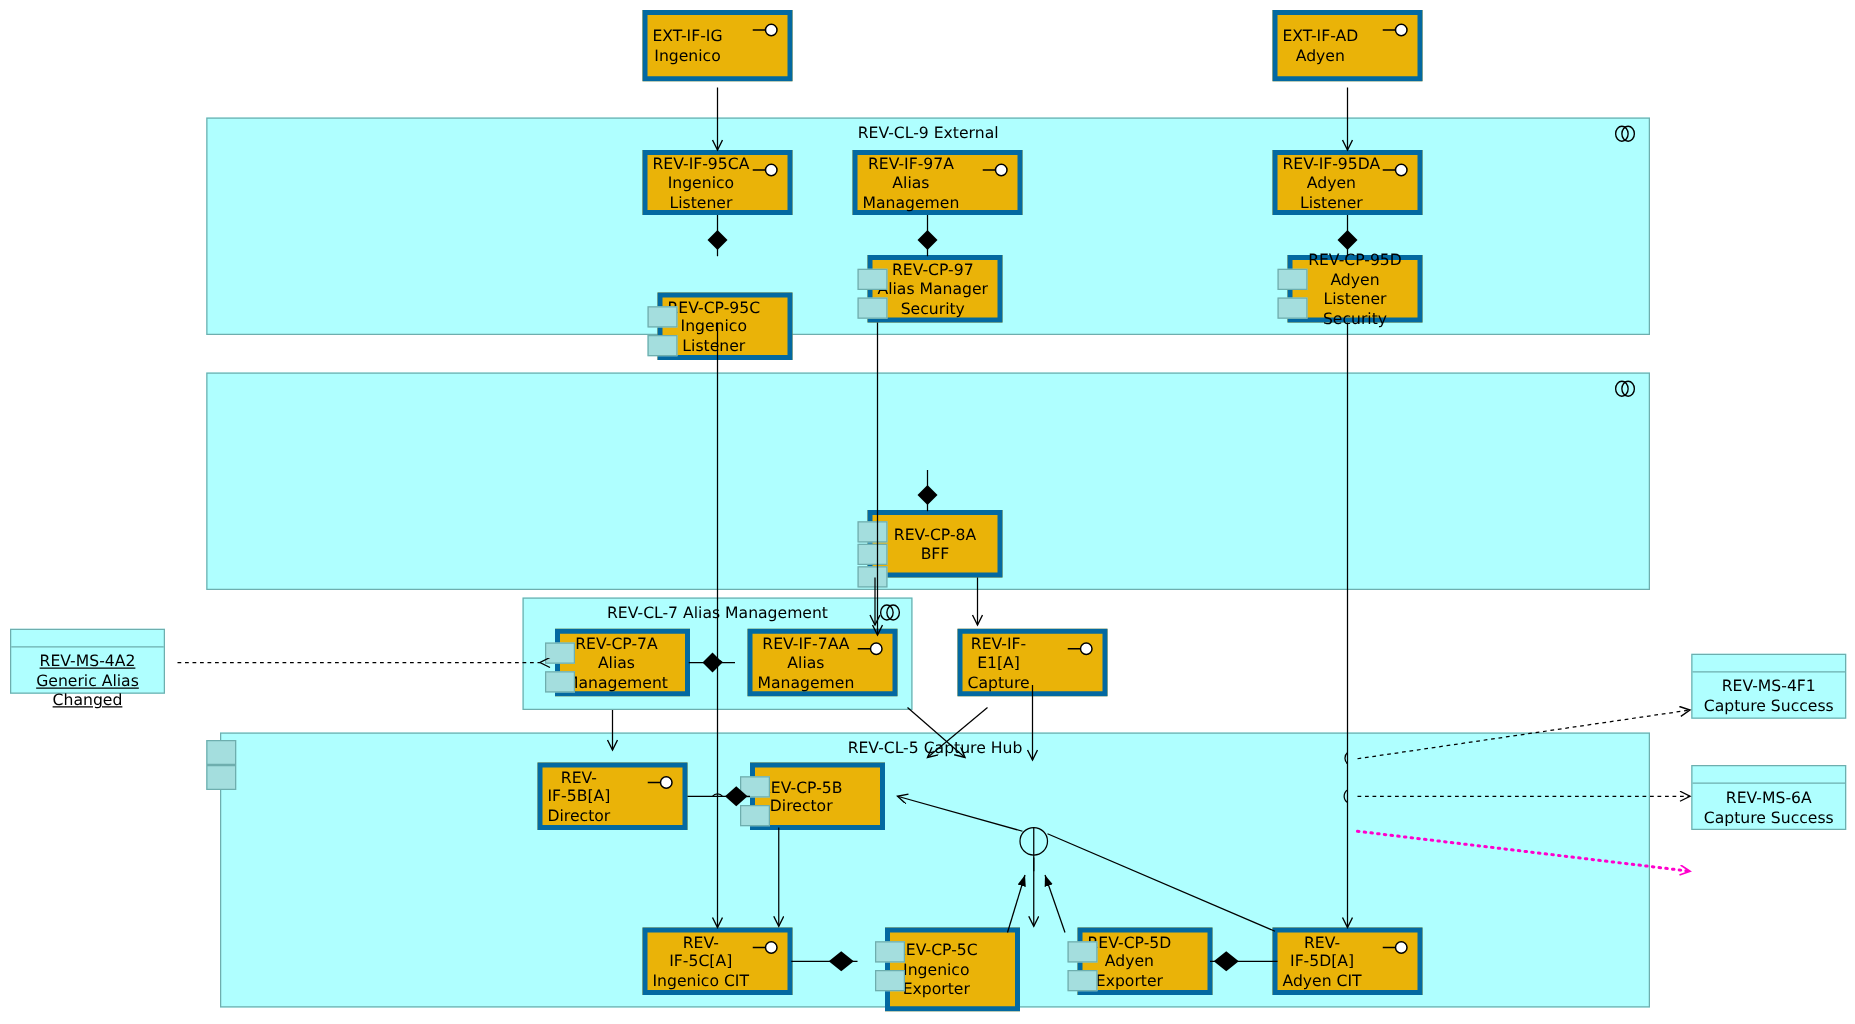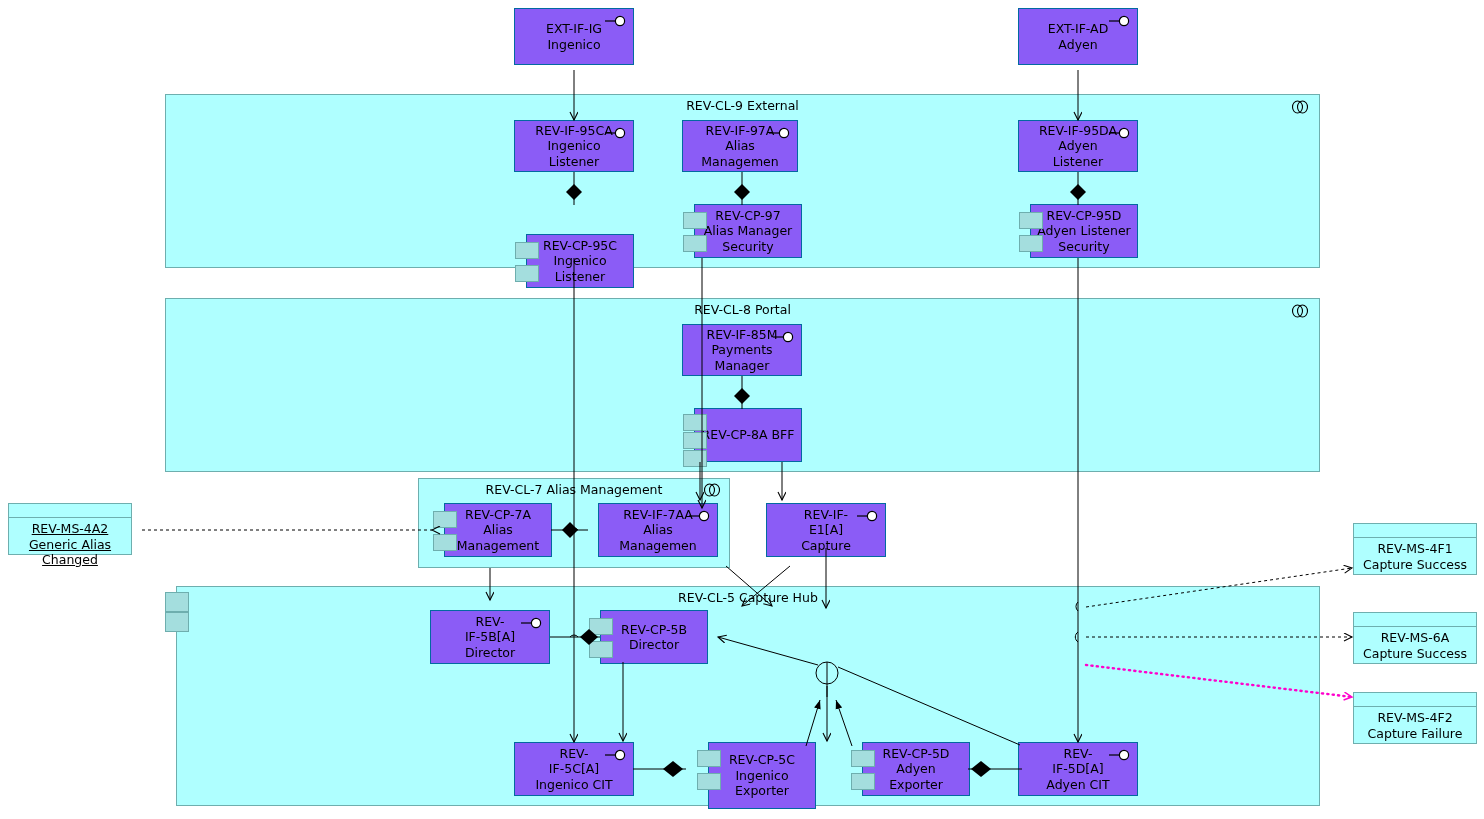--- a/index.html
+++ b/index.html
@@ -60,27 +60,26 @@
     width: 24px;
     height: 20px;
     background: #A4DEDE;
     border: 1px solid #6EAEAE;
     box-sizing: border-box;
     z-index: 3;
   }
   
   .node {
     position: absolute;
-    background: #8b5cf6;
-    border: 1px solid #0369a1;
+    background: #eab308;
+    border: 4px solid #0369a1;
     box-sizing: border-box;
     z-index: 4;
     display: flex;
     align-items: center;
-    justify-content: center;
   }
   .node .label {
     text-align: center;
     font-size: 12.5px;
     line-height: 15.5px;
     color: #000;
     padding: 0 4px;
     white-space: pre-line;
   }
   
@@ -288,21 +287,21 @@
   <div class="node" style="left:514px; top:120px; width:120px; height:52px;">
     <span class="label">REV-IF-95CA
 Ingenico
 Listener</span>
     <svg class="lolli" viewBox="0 0 22 12">
       <line x1="0" y1="6" x2="10" y2="6" stroke="#000" stroke-width="1.2"></line>
       <circle cx="15" cy="6" r="4.6" fill="#fff" stroke="#000" stroke-width="1.2"></circle>
     </svg>
   </div>
 
-  <div class="node" style="left:682px; top:120px; width:116px; height:52px;">
+  <div class="node" style="left:682px; top:120px; width:136px; height:52px;">
     <span class="label">REV-IF-97A
 Alias
 Managemen</span>
     <svg class="lolli" viewBox="0 0 22 12">
       <line x1="0" y1="6" x2="10" y2="6" stroke="#000" stroke-width="1.2"></line>
       <circle cx="15" cy="6" r="4.6" fill="#fff" stroke="#000" stroke-width="1.2"></circle>
     </svg>
   </div>
 
   <div class="node" style="left:1018px; top:120px; width:120px; height:52px;">
@@ -333,36 +332,26 @@
 
   <div class="node" style="left:1030px; top:204px; width:108px; height:54px;">
     <span class="label">REV-CP-95D
 Adyen Listener
 Security</span>
     <div class="tab" style="left:-12px; top:7px;"></div>
     <div class="tab" style="left:-12px; top:30px;"></div>
   </div>
 
   <div class="container" style="left:165px; top:298px; width:1155px; height:174px;">
-    <div class="ctitle">REV-CL-8 Portal</div>
     <svg class="pkg-icon" viewBox="0 0 22 14">
       <ellipse cx="8.5" cy="7" rx="5" ry="6" fill="none" stroke="#000" stroke-width="1.1"></ellipse>
       <ellipse cx="13.5" cy="7" rx="5" ry="6" fill="none" stroke="#000" stroke-width="1.1"></ellipse>
     </svg>
   </div>
 
-  <div class="node" style="left:682px; top:324px; width:120px; height:52px;">
-    <span class="label">REV-IF-85M
-Payments
-Manager</span>
-    <svg class="lolli" viewBox="0 0 22 12">
-      <line x1="0" y1="6" x2="10" y2="6" stroke="#000" stroke-width="1.2"></line>
-      <circle cx="15" cy="6" r="4.6" fill="#fff" stroke="#000" stroke-width="1.2"></circle>
-    </svg>
-  </div>
 
   <div class="node" style="left:694px; top:408px; width:108px; height:54px;">
     <span class="label">REV-CP-8A BFF</span>
     <div class="tab" style="left:-12px; top:5px;"></div>
     <div class="tab" style="left:-12px; top:23px;"></div>
     <div class="tab" style="left:-12px; top:41px;"></div>
   </div>
 
   <div class="container" style="left:418px; top:478px; width:312px; height:90px;">
     <div class="ctitle">REV-CL-7 Alias Management</div>
@@ -472,19 +461,14 @@
     <div class="mbody">REV-MS-4F1
 Capture Success</div>
   </div>
 
   <div class="msg" style="left:1353px; top:612px; width:124px; height:52px;">
     <div class="mhead"></div>
     <div class="mbody">REV-MS-6A
 Capture Success</div>
   </div>
 
-  <div class="msg" style="left:1353px; top:692px; width:124px; height:52px;">
-    <div class="mhead"></div>
-    <div class="mbody">REV-MS-4F2
-Capture Failure</div>
-  </div>
 
 </div>
 
 </body></html>

